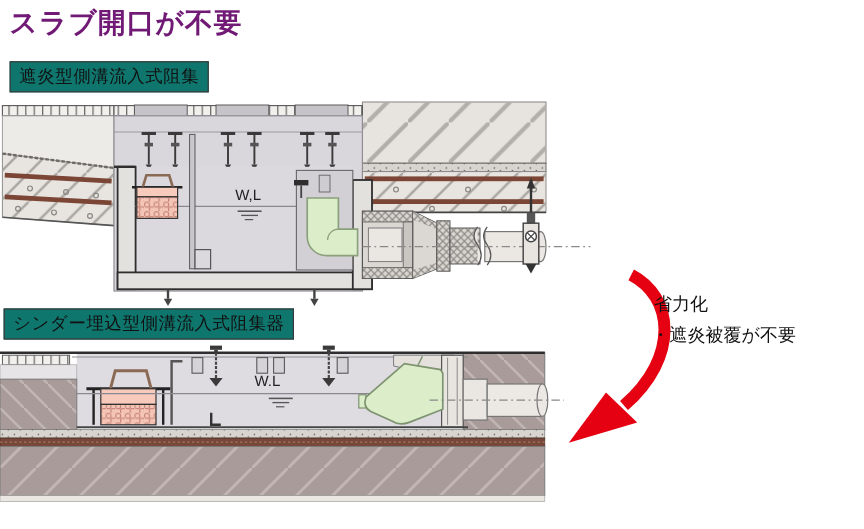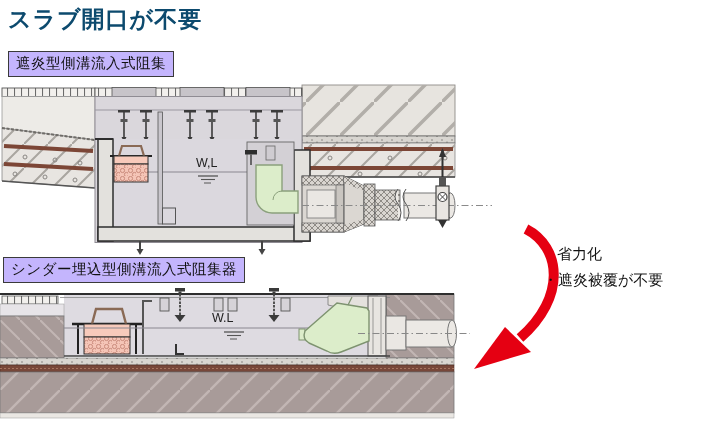--- a/index.html
+++ b/index.html
@@ -1,25 +1,25 @@
 <!DOCTYPE html>
 <html><head>
 <meta charset="utf-8">
 <style>
   html,body{margin:0;padding:0;background:#fff;}
   .canvas{position:relative;width:720px;height:441px;background:#fff;overflow:hidden;
           font-family:"Liberation Sans","DejaVu Sans",sans-serif;color:#111;}
   .page-title{position:absolute;left:8px;top:4px;font-size:23px;font-weight:bold;
-              letter-spacing:1px;margin:0;color:#0c4a6e;}
-  .label-box{position:absolute;border:1.5px solid #3a3a3a;background:#c4b5fd;
+              letter-spacing:1px;margin:0;color:#701a75;}
+  .label-box{position:absolute;border:1.5px solid #3a3a3a;background:#0f766e;
              padding:2px 7px 3px 7px;font-size:14.5px;letter-spacing:0.5px;color:#111;}
   .label1{left:8px;top:51px;}
   .label2{left:3px;top:257px;}
   .annotation{position:absolute;left:543px;top:241px;font-size:15px;line-height:26px;color:#111;}
-  .annotation .heading{margin-left:14px;}
+  .annotation .heading{margin-left:2px;}
   .diagram-svg{position:absolute;left:0;top:0;}
 </style>
 </head>
 <body>
 
 <div class="canvas">
 
 <svg class="diagram-svg" width="720" height="441" viewBox="0 0 720 441">
   <defs>
     <pattern id="ticks" width="7" height="9" patternUnits="userSpaceOnUse">

